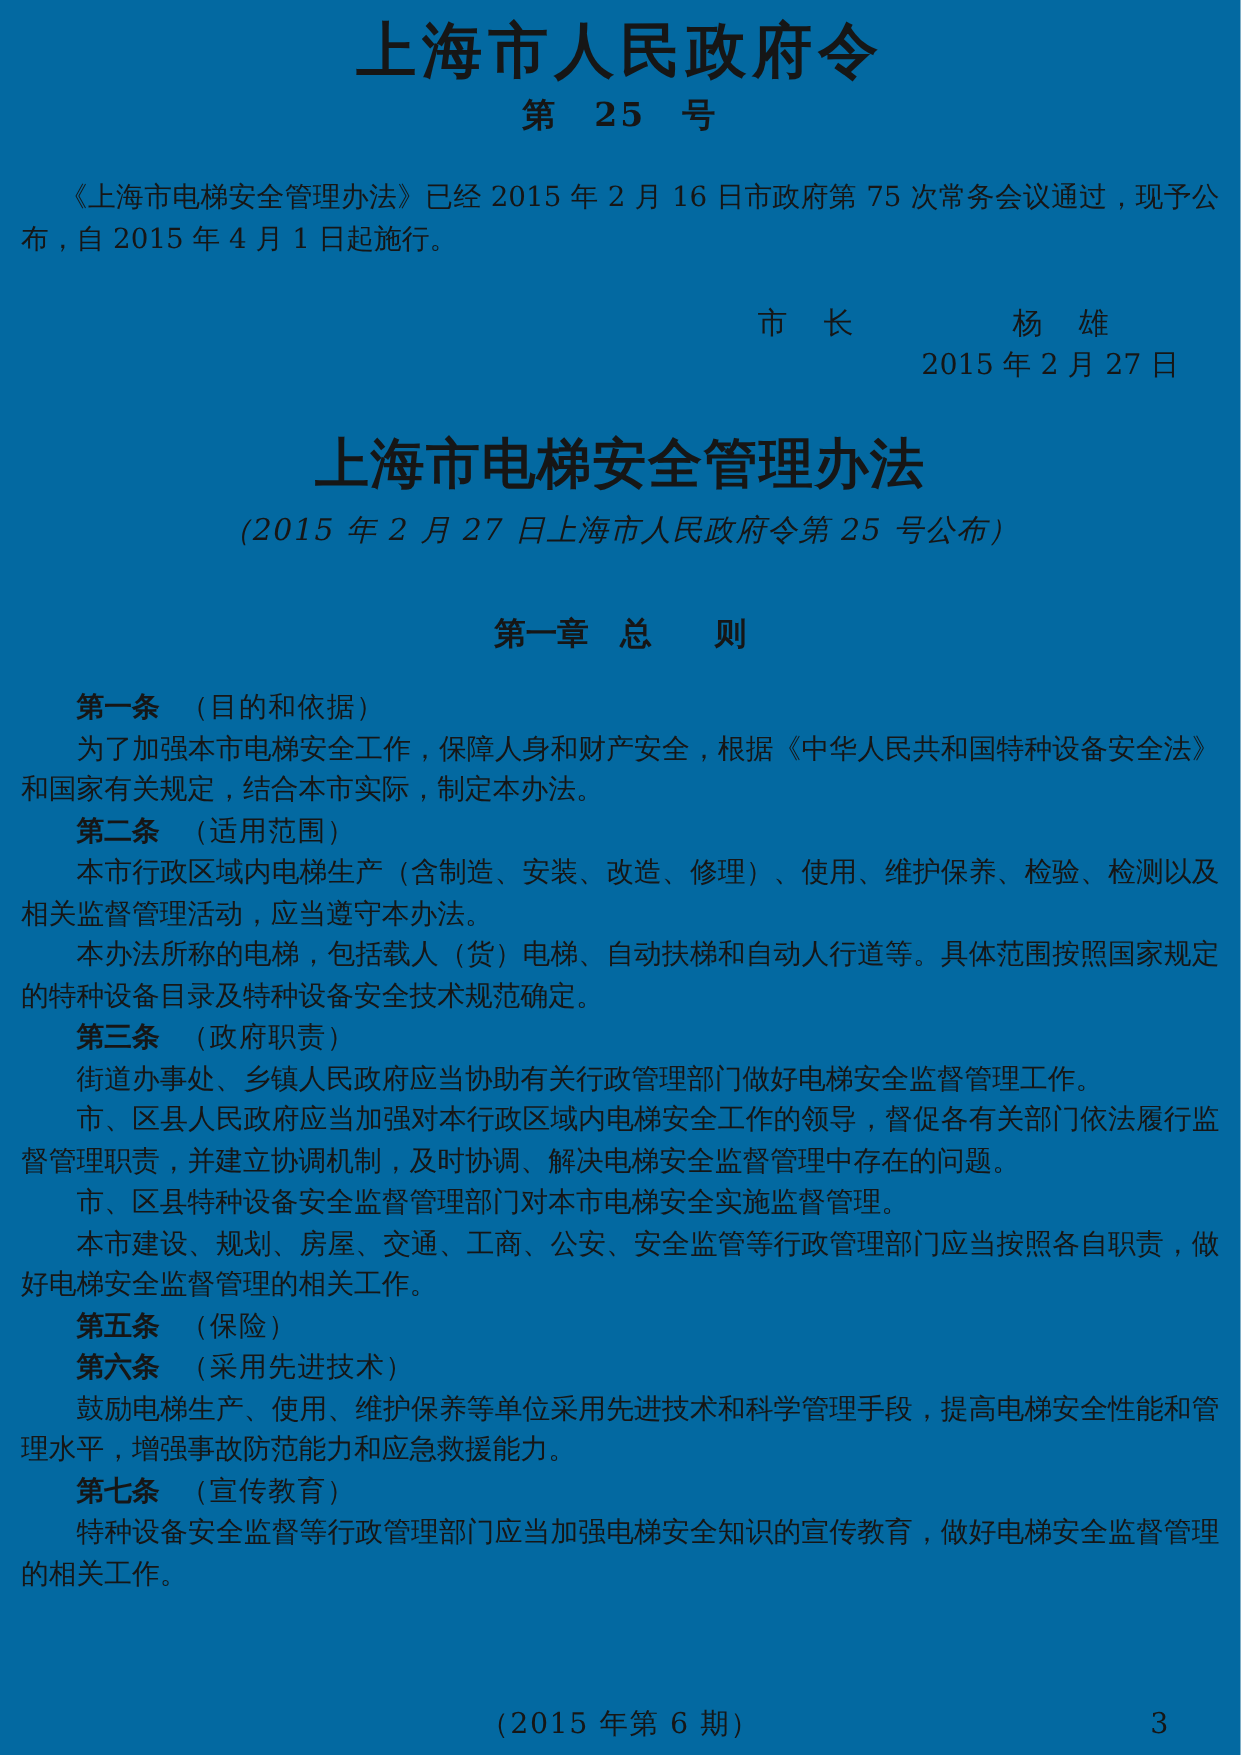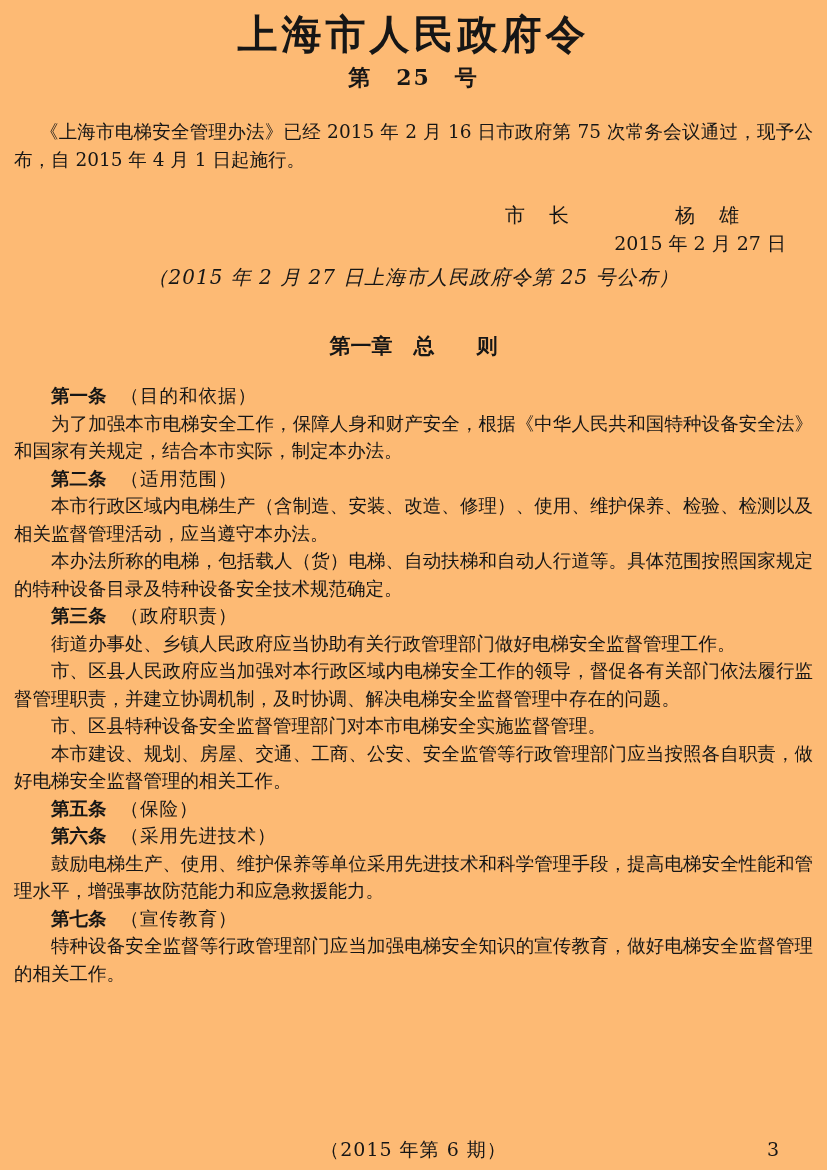--- a/index.html
+++ b/index.html
@@ -1,17 +1,17 @@
 <!DOCTYPE html>
 <html lang="zh"><head>
 <meta charset="utf-8">
 <style>
   html,body{margin:0;padding:0;background:#e8e8e8;}
   .page{
-    width:827px;height:1170px;margin:0 auto;background:#fdba74;
+    width:827px;height:1170px;margin:0 auto;background:#0369a1;
     color:#161616;position:relative;overflow:hidden;box-sizing:border-box;
     font-family:"DejaVu Serif","Liberation Serif",serif;
   }
   .content{padding:0 14px;}
   .doc-title{
     margin:0;padding-top:10px;text-align:center;
     font-size:40px;line-height:48px;font-weight:bold;letter-spacing:4px;
   }
   .order-no{
     margin:6px 0 0 0;text-align:center;
@@ -75,20 +75,21 @@
     <div class="order-no">第　25　号</div>
 
     <p class="intro">《上海市电梯安全管理办法》已经 2015 年 2 月 16 日市政府第 75 次常务会议通过，现予公布，自 2015 年 4 月 1 日起施行。</p>
 
     <div class="sig-row">
       <span>市　长</span>
       <span>杨　雄</span>
     </div>
     <div class="date-row">2015 年 2 月 27 日</div>
 
+    <h2 class="law-title">上海市电梯安全管理办法</h2>
     <div class="pub-line">（2015 年 2 月 27 日上海市人民政府令第 25 号公布）</div>
 
     <h3 class="chapter-head">第一章　总　　则</h3>
 
     <div class="law-body">
 
       <p class="article-head"><span class="art-no">第一条</span><span class="art-subject">（目的和依据）</span></p>
       <p class="body-para">为了加强本市电梯安全工作，保障人身和财产安全，根据《中华人民共和国特种设备安全法》和国家有关规定，结合本市实际，制定本办法。</p>
 
       <p class="article-head"><span class="art-no">第二条</span><span class="art-subject">（适用范围）</span></p>

